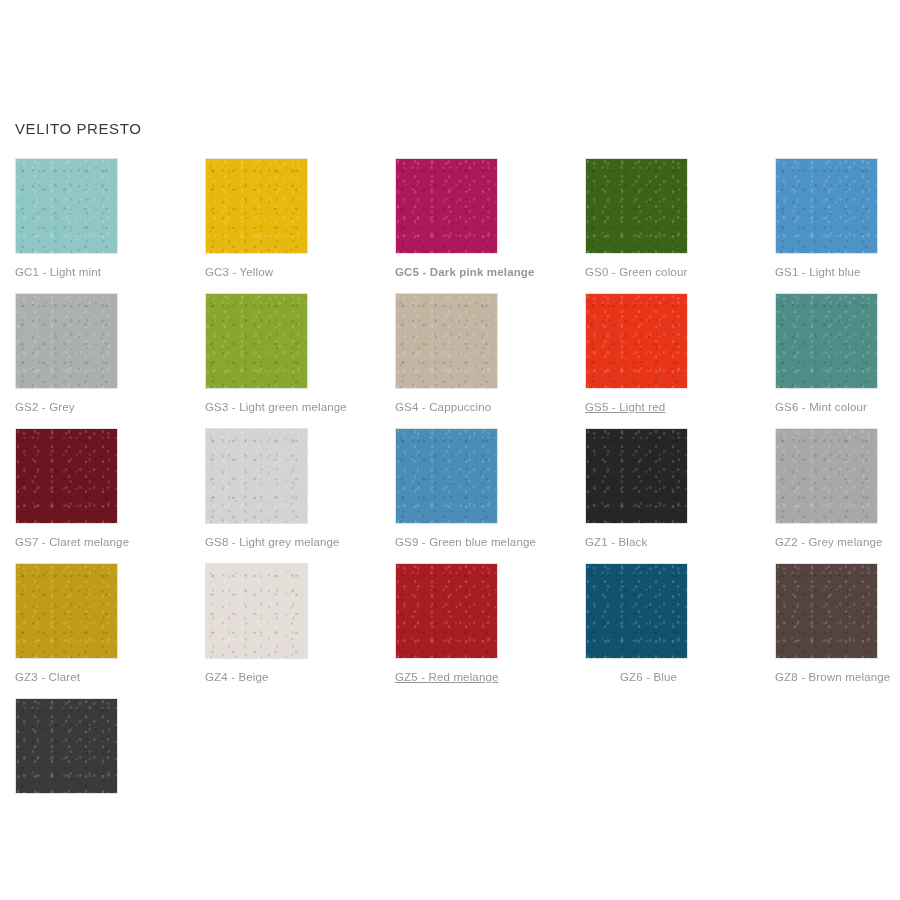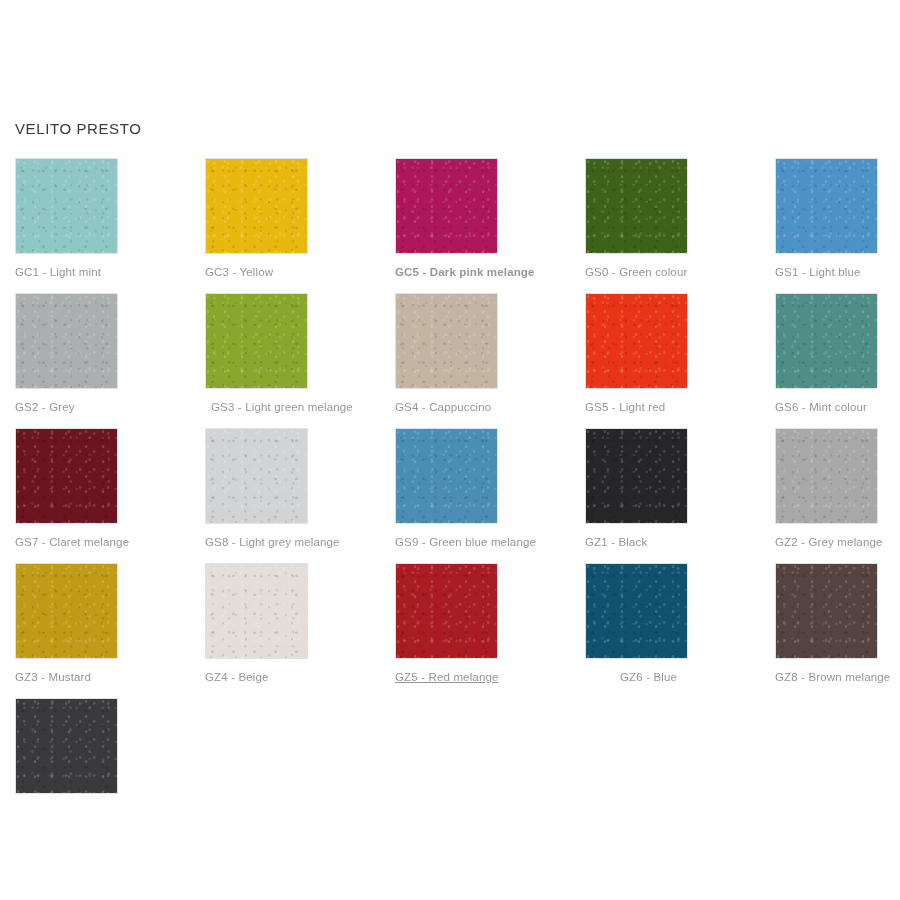--- a/index.html
+++ b/index.html
@@ -120,29 +120,29 @@
       <div class="swatch-cell">
         <div class="swatch-chip" style="background: rgb(78, 147, 200); border-color: rgb(226, 226, 226);"></div>
         <div class="swatch-label" style="color: rgb(150, 150, 150);">GS1 - Light blue</div>
       </div>
       <div class="swatch-cell">
         <div class="swatch-chip" style="background: rgb(172, 175, 176); border-color: rgb(226, 226, 226);"></div>
         <div class="swatch-label" style="color: rgb(150, 150, 150);">GS2 - Grey</div>
       </div>
       <div class="swatch-cell">
         <div class="swatch-chip" style="background: rgb(135, 168, 44); border-color: rgb(226, 226, 226);"></div>
-        <div class="swatch-label" style="color: rgb(150, 150, 150); margin-left: 6px;">GS3 - Light green melange</div>
+        <div class="swatch-label" style="color: rgb(150, 150, 150);">GS3 - Light green melange</div>
       </div>
       <div class="swatch-cell">
         <div class="swatch-chip" style="background: rgb(196, 181, 163); border-color: rgb(226, 226, 226);"></div>
         <div class="swatch-label" style="color: rgb(150, 150, 150); text-align: right;">GS4 - Cappuccino</div>
       </div>
       <div class="swatch-cell">
         <div class="swatch-chip" style="background: rgb(232, 52, 24); border-color: rgb(226, 226, 226);"></div>
-        <div class="swatch-label" style="color: rgb(150, 150, 150);">GS5 - Light red</div>
+        <div class="swatch-label" style="color: rgb(150, 150, 150); text-decoration: underline;">GS5 - Light red</div>
       </div>
       <div class="swatch-cell">
         <div class="swatch-chip" style="background: rgb(79, 142, 135); border-color: rgb(226, 226, 226);"></div>
         <div class="swatch-label" style="color: rgb(150, 150, 150);">GS6 - Mint colour</div>
       </div>
       <div class="swatch-cell">
         <div class="swatch-chip" style="background: rgb(107, 21, 32); border-color: rgb(226, 226, 226);"></div>
         <div class="swatch-label" style="color: rgb(150, 150, 150);">GS7 - Claret melange</div>
       </div>
       <div class="swatch-cell">
@@ -156,21 +156,21 @@
       <div class="swatch-cell">
         <div class="swatch-chip" style="background: rgb(38, 38, 40); border-color: rgb(226, 226, 226);"></div>
         <div class="swatch-label" style="color: rgb(150, 150, 150);">GZ1 - Black</div>
       </div>
       <div class="swatch-cell">
         <div class="swatch-chip" style="background: rgb(168, 168, 168); border-color: rgb(226, 226, 226);"></div>
         <div class="swatch-label" style="color: rgb(150, 150, 150);">GZ2 - Grey melange</div>
       </div>
       <div class="swatch-cell">
         <div class="swatch-chip" style="background: rgb(193, 154, 24); border-color: rgb(226, 226, 226);"></div>
-        <div class="swatch-label" style="color: rgb(150, 150, 150);">GZ3 - Mustard</div>
+        <div class="swatch-label" style="color: rgb(150, 150, 150);">GZ3 - Claret</div>
       </div>
       <div class="swatch-cell">
         <div class="swatch-chip" style="background: rgb(228, 221, 216); border-color: rgb(226, 226, 226);"></div>
         <div class="swatch-label" style="color: rgb(150, 150, 150);">GZ4 - Beige</div>
       </div>
       <div class="swatch-cell">
         <div class="swatch-chip" style="background: rgb(168, 28, 34); border-color: rgb(226, 226, 226);"></div>
         <div class="swatch-label" style="color: rgb(150, 150, 150); text-decoration: underline;">GZ5 - Red melange</div>
       </div>
       <div class="swatch-cell">

